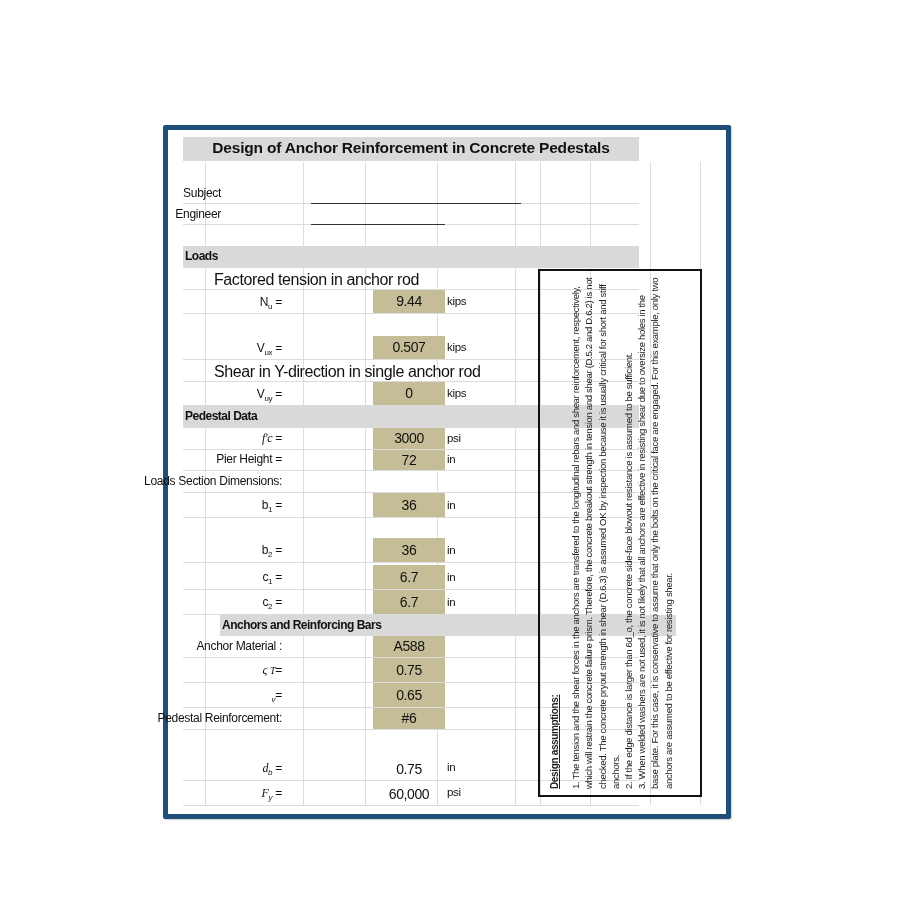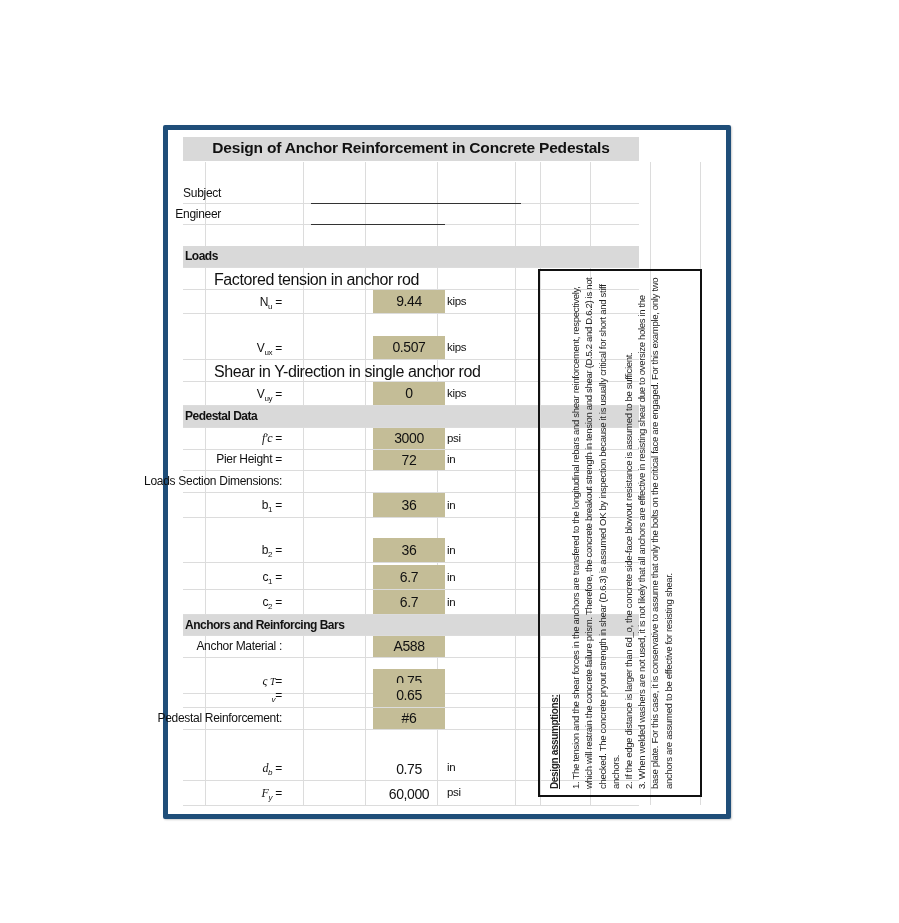--- a/index.html
+++ b/index.html
@@ -110,28 +110,28 @@
     <span class="rlbl" style="top:5px"><span>c</span><sub>1</sub><span> =</span></span>
     <div class="val tan" style="top:0;height:24px;line-height:24px">6.7</div>
     <span class="unit" style="top:6px">in</span>
   </div>
   <div class="row" style="top:453px;height:25px;">
     <span class="rlbl" style="top:5px"><span>c</span><sub>2</sub><span> =</span></span>
     <div class="val tan" style="top:0;height:24px;line-height:24px">6.7</div>
     <span class="unit" style="top:6px">in</span>
   </div>
 
-  <div class="row section" style="top:478px;height:21px;">
+  <div class="row section" style="top:478px;height:21px;margin-left:37px;">
     <span class="label">Anchors and Reinforcing Bars</span>
   </div>
   <div class="row" style="top:499px;height:22px;">
     <span class="rlbl" style="top:3px">Anchor Material :</span>
     <div class="val tan" style="top:0;height:21px;line-height:21px">A588</div>
   </div>
-  <div class="row" style="top:521px;height:25px;margin-top:11px;">
+  <div class="row" style="top:521px;height:25px;">
     <span class="rlbl" style="top:5px"><i class="sym">ς</i> <i class="sym" style="font-size:10px">T</i><span>=</span></span>
     <div class="val tan" style="top:0;height:24px;line-height:24px">0.75</div>
   </div>
   <div class="row" style="top:546px;height:25px;">
     <span class="rlbl" style="top:5px"><sub style="font-style:italic">v</sub><span>=</span></span>
     <div class="val tan" style="top:0;height:24px;line-height:24px">0.65</div>
   </div>
   <div class="row" style="top:571px;height:22px;">
     <span class="rlbl" style="top:3px">Pedestal Reinforcement:</span>
     <div class="val tan" style="top:0;height:21px;line-height:21px">#6</div>

